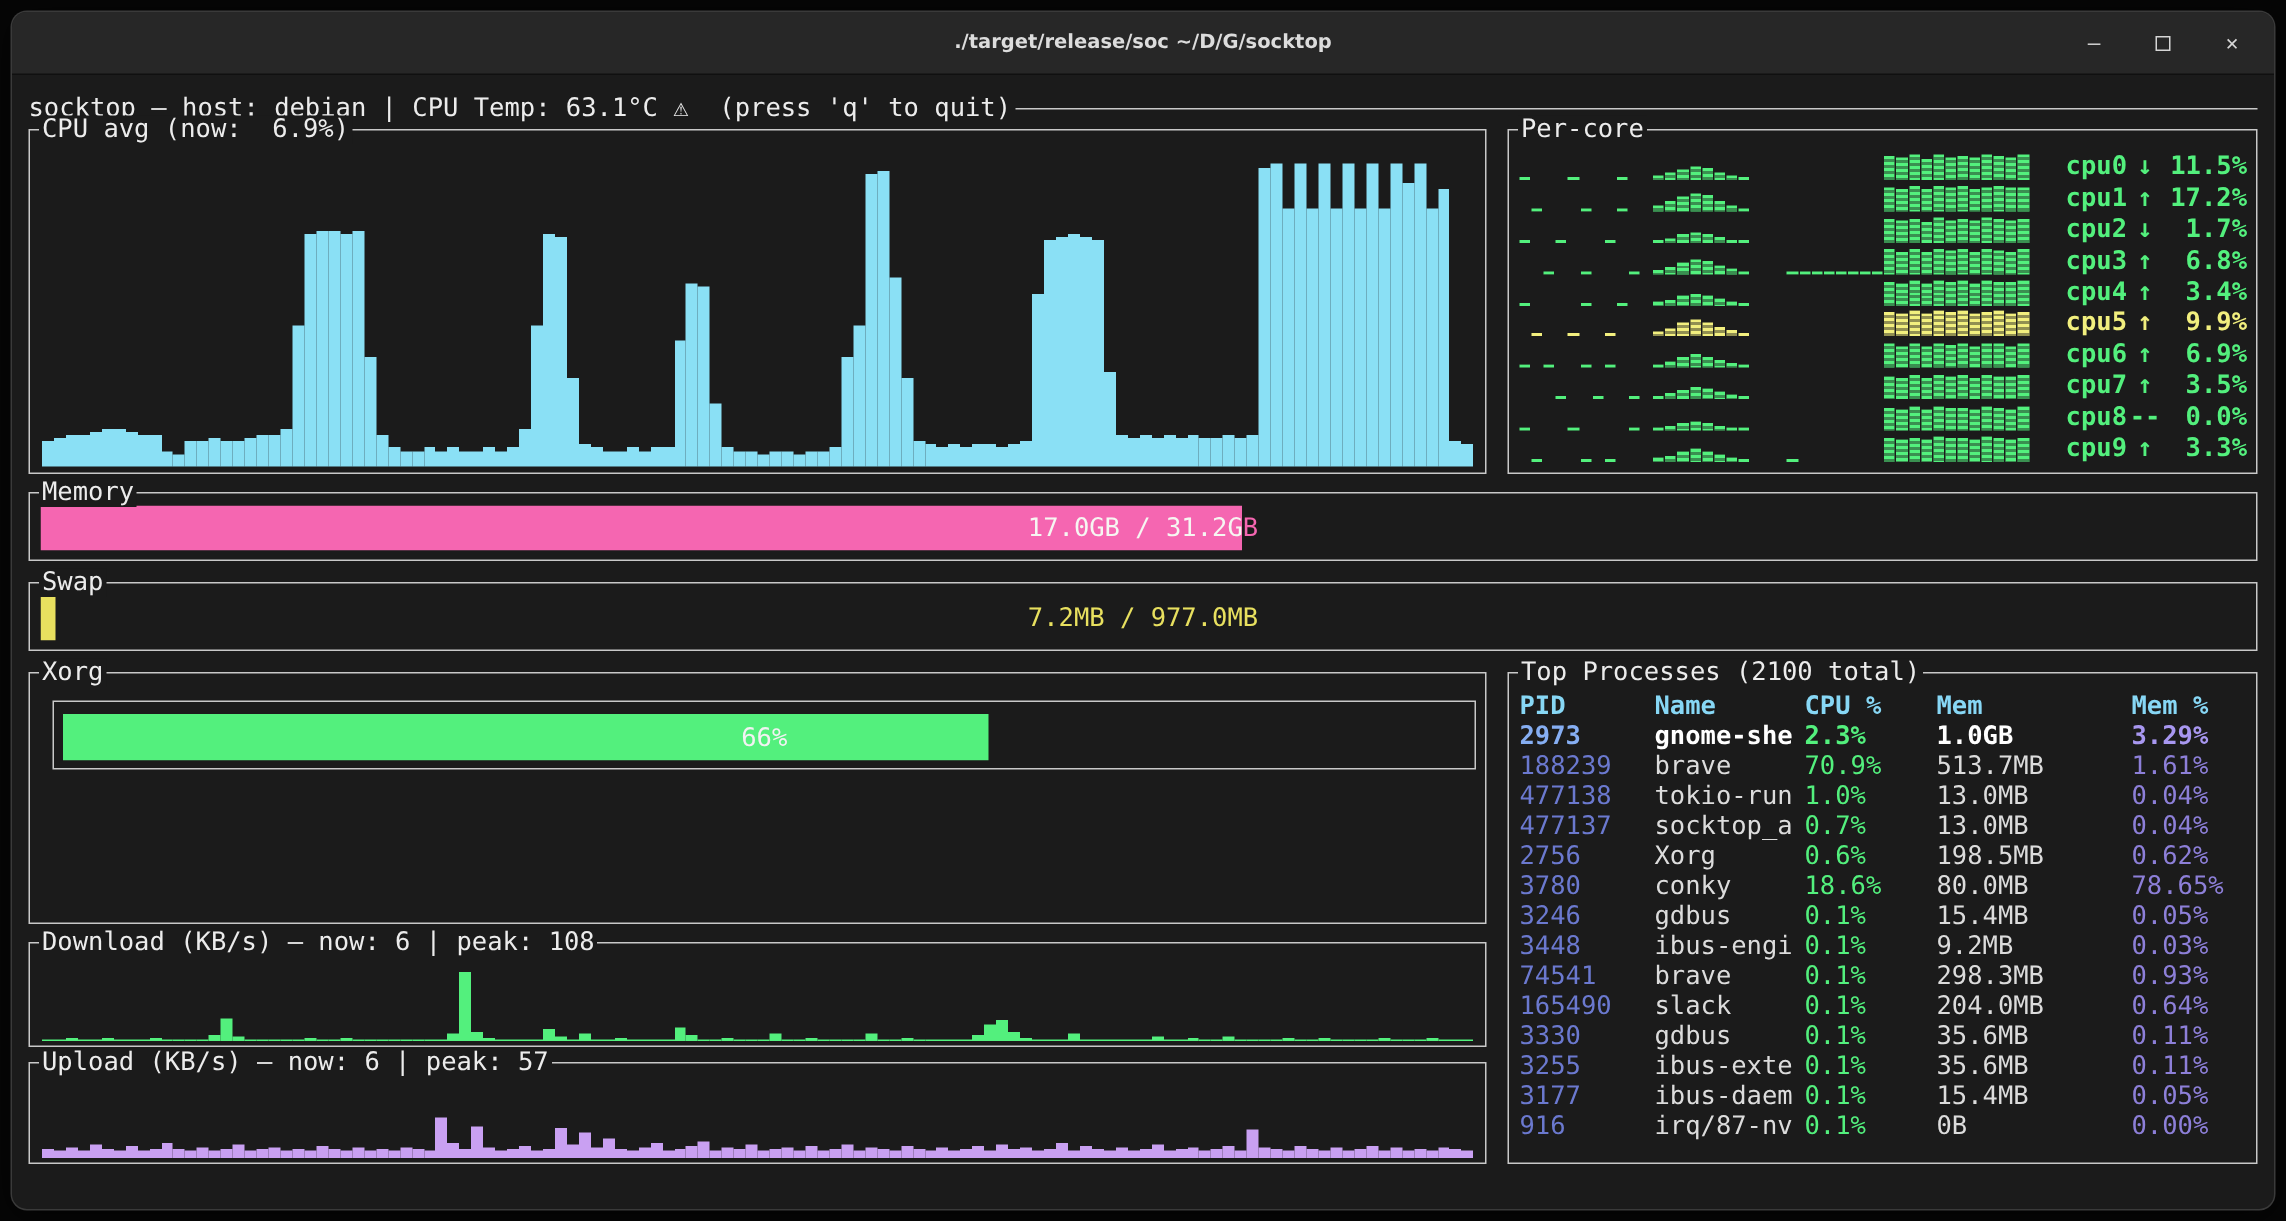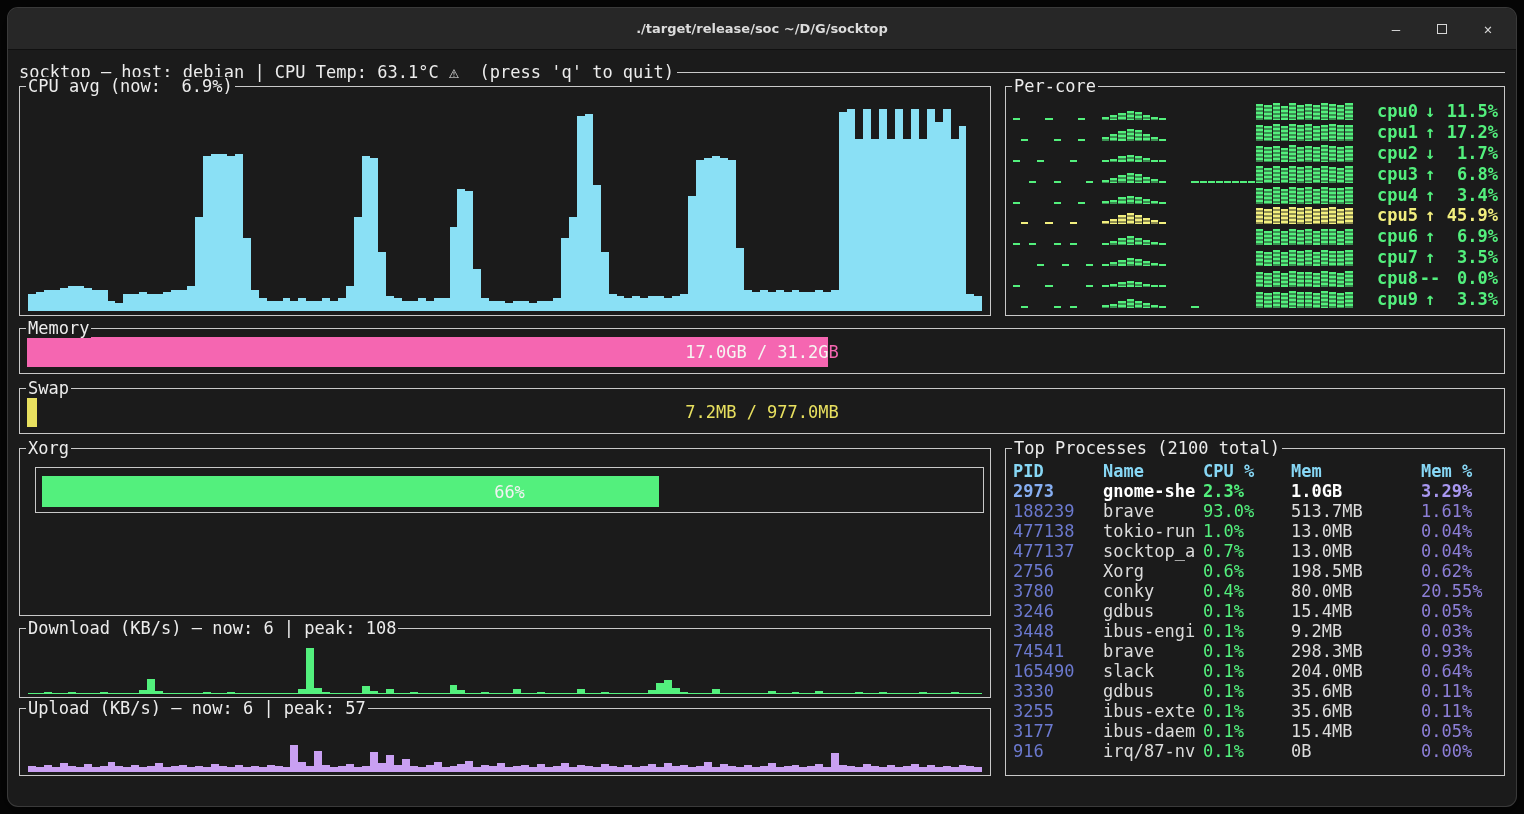--- a/index.html
+++ b/index.html
@@ -511,21 +511,21 @@
                 <i style="height: 90%; min-height: 2px;"></i>
                 <i style="height: 95%; min-height: 2px;"></i>
                 <i style="height: 84%; min-height: 2px;"></i>
                 <i style="height: 92%; min-height: 2px;"></i>
                 <i style="height: 95%; min-height: 2px;"></i>
                 <i style="height: 88%; min-height: 2px;"></i>
                 <i style="height: 92%; min-height: 2px;"></i>
                 <i style="height: 0%;"></i>
                 <i style="height: 0%;"></i>
               </div>
-              <div class="core-label" style="color: rgb(242, 239, 126);"><span class="core-name">cpu5</span><span class="core-arrow">↑</span><span class="core-val">45.9%</span></div>
+              <div class="core-label" style="color: rgb(242, 239, 126);"><span class="core-name">cpu5</span><span class="core-arrow">↑</span><span class="core-val">9.9%</span></div>
             </div>
             <div class="core-row">
               <div class="spark core-spark" style="--sc: #53f07d;">
                 <i style="height: 10%; min-height: 2px;"></i>
                 <i style="height: 0%;"></i>
                 <i style="height: 10%; min-height: 2px;"></i>
                 <i style="height: 0%;"></i>
                 <i style="height: 0%;"></i>
                 <i style="height: 10%; min-height: 2px;"></i>
                 <i style="height: 0%;"></i>
@@ -1007,25 +1007,25 @@
         </section>
 
       </div>
 
       <section class="panel" id="proc-panel">
         <span class="panel-title">Top Processes (2100 total)</span>
         <div class="proc-table">
           <div class="proc-head" id="proc-head"><span>PID</span><span>Name</span><span>CPU %</span><span>Mem</span><span>Mem %</span></div>
           <div id="proc-rows">
               <div class="proc-row selected"><span class="c-pid">2973</span><span class="c-name">gnome-she</span><span class="c-cpu">2.3%</span><span class="c-mem">1.0GB</span><span class="c-memp">3.29%</span></div>
-              <div class="proc-row"><span class="c-pid">188239</span><span class="c-name">brave</span><span class="c-cpu">93.0%</span><span class="c-mem">513.7MB</span><span class="c-memp">1.61%</span></div>
+              <div class="proc-row"><span class="c-pid">188239</span><span class="c-name">brave</span><span class="c-cpu">70.9%</span><span class="c-mem">513.7MB</span><span class="c-memp">1.61%</span></div>
               <div class="proc-row"><span class="c-pid">477138</span><span class="c-name">tokio-run</span><span class="c-cpu">1.0%</span><span class="c-mem">13.0MB</span><span class="c-memp">0.04%</span></div>
               <div class="proc-row"><span class="c-pid">477137</span><span class="c-name">socktop_a</span><span class="c-cpu">0.7%</span><span class="c-mem">13.0MB</span><span class="c-memp">0.04%</span></div>
               <div class="proc-row"><span class="c-pid">2756</span><span class="c-name">Xorg</span><span class="c-cpu">0.6%</span><span class="c-mem">198.5MB</span><span class="c-memp">0.62%</span></div>
-              <div class="proc-row"><span class="c-pid">3780</span><span class="c-name">conky</span><span class="c-cpu">0.4%</span><span class="c-mem">80.0MB</span><span class="c-memp">20.55%</span></div>
+              <div class="proc-row"><span class="c-pid">3780</span><span class="c-name">conky</span><span class="c-cpu">18.6%</span><span class="c-mem">80.0MB</span><span class="c-memp">78.65%</span></div>
               <div class="proc-row"><span class="c-pid">3246</span><span class="c-name">gdbus</span><span class="c-cpu">0.1%</span><span class="c-mem">15.4MB</span><span class="c-memp">0.05%</span></div>
               <div class="proc-row"><span class="c-pid">3448</span><span class="c-name">ibus-engi</span><span class="c-cpu">0.1%</span><span class="c-mem">9.2MB</span><span class="c-memp">0.03%</span></div>
               <div class="proc-row"><span class="c-pid">74541</span><span class="c-name">brave</span><span class="c-cpu">0.1%</span><span class="c-mem">298.3MB</span><span class="c-memp">0.93%</span></div>
               <div class="proc-row"><span class="c-pid">165490</span><span class="c-name">slack</span><span class="c-cpu">0.1%</span><span class="c-mem">204.0MB</span><span class="c-memp">0.64%</span></div>
               <div class="proc-row"><span class="c-pid">3330</span><span class="c-name">gdbus</span><span class="c-cpu">0.1%</span><span class="c-mem">35.6MB</span><span class="c-memp">0.11%</span></div>
               <div class="proc-row"><span class="c-pid">3255</span><span class="c-name">ibus-exte</span><span class="c-cpu">0.1%</span><span class="c-mem">35.6MB</span><span class="c-memp">0.11%</span></div>
               <div class="proc-row"><span class="c-pid">3177</span><span class="c-name">ibus-daem</span><span class="c-cpu">0.1%</span><span class="c-mem">15.4MB</span><span class="c-memp">0.05%</span></div>
               <div class="proc-row"><span class="c-pid">916</span><span class="c-name">irq/87-nv</span><span class="c-cpu">0.1%</span><span class="c-mem">0B</span><span class="c-memp">0.00%</span></div>
             </div>
         </div>

